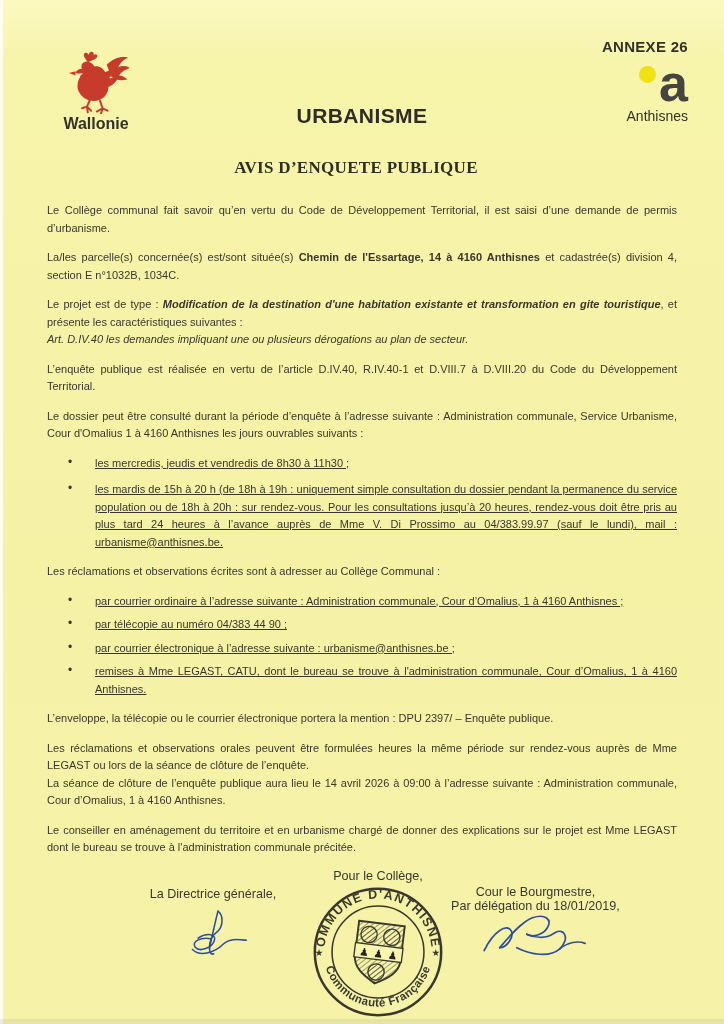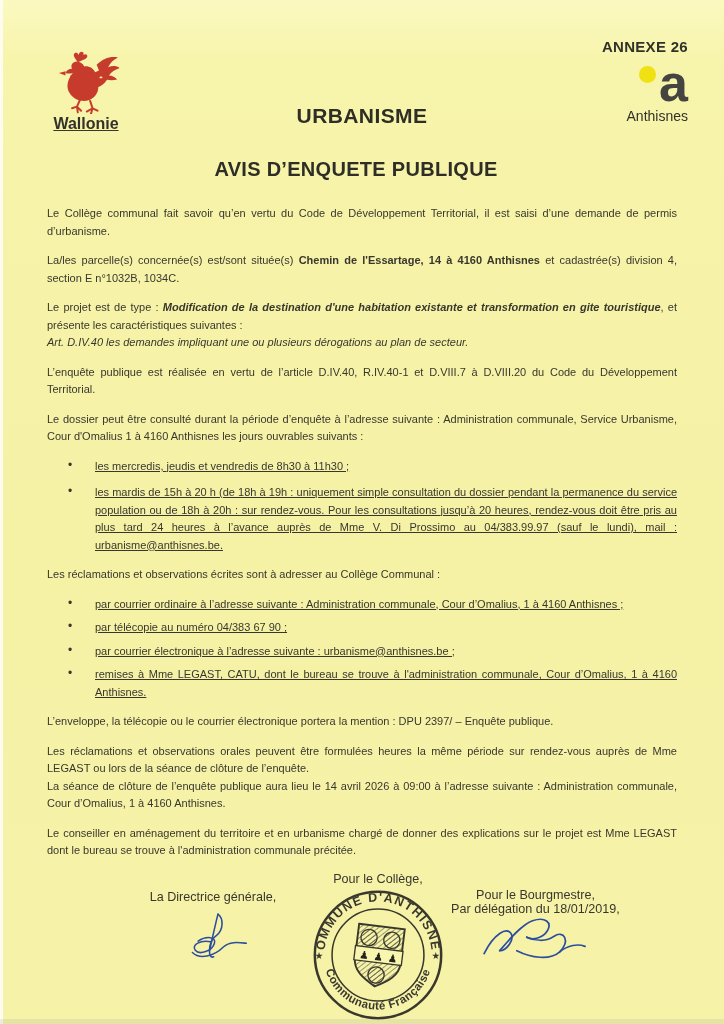--- a/index.html
+++ b/index.html
@@ -11,27 +11,27 @@
     color:#39372d;
   }
   .page::after{content:"";position:absolute;left:0;right:0;bottom:0;height:5px;background:rgba(160,160,148,.18);}
   
   .annexe{position:absolute;top:38px;right:36px;font-size:15px;font-weight:600;color:#32312a;letter-spacing:.3px;margin-left:25px;}
   .anthisnes-logo{position:absolute;top:62px;right:36px;text-align:right;}
   .a-wrap{position:relative;display:inline-block;padding-left:20px;}
   .a-dot{position:absolute;left:0;top:4px;width:17px;height:17px;border-radius:50%;background:#f0e112;}
   .a-letter{font-size:52px;line-height:.82;font-weight:700;color:#454440;}
   .anthisnes-name{font-size:14px;font-weight:400;color:#32312a;margin-top:3px;}
-  .wallonie-logo{position:absolute;top:50px;left:38px;width:96px;text-align:center;text-decoration:underline;}
+  .wallonie-logo{position:absolute;top:50px;left:48px;width:96px;text-align:center;}
   .wallonie-logo svg{width:86px;height:64px;display:block;margin:0 auto;}
   .wallonie-name{font-size:16px;font-weight:600;color:#32312a;margin-top:1px;}
   
   .titles{padding-top:104px;text-align:center;}
   h1{margin:0;font-size:21px;font-weight:700;color:#2e2d26;letter-spacing:.4px;}
-  h2{margin:30px 12px 0 0;font-size:20px;font-weight:700;color:#2e2d26;letter-spacing:.3px;}
+  h2{margin:30px 12px 0 0;font-size:17px;font-weight:700;color:#2e2d26;letter-spacing:.3px;font-family:Liberation Serif, serif;}
   
   .doc-body{margin:24px 47px 0 47px;font-size:11px;line-height:17.5px;text-align:justify;}
   .doc-body p{margin:0 0 12px 0;}
   .blk{display:block;}
   ul{list-style:none;margin:0 0 12px 0;padding:0;text-decoration:underline;}
   li{position:relative;padding-left:48px;margin-bottom:9px;}
   li::before{content:"•";position:absolute;left:21px;top:-1px;font-size:12px;}
   .tight li{margin-bottom:6px;}
   .bold{font-weight:700;}
   .bi{font-weight:700;font-style:italic;}
@@ -95,21 +95,21 @@
     <p><span>Le projet est de type : </span><span class="bi">Modification de la destination d'une habitation existante et transformation en gite touristique</span><span>, et présente les caractéristiques suivantes :</span><span class="blk it">Art. D.IV.40 les demandes impliquant une ou plusieurs dérogations au plan de secteur.</span></p>
     <p>L’enquête publique est réalisée en vertu de l’article D.IV.40, R.IV.40-1 et D.VIII.7 à D.VIII.20 du Code du Développement Territorial.</p>
     <p>Le dossier peut être consulté durant la période d’enquête à l’adresse suivante : Administration communale, Service Urbanisme, Cour d'Omalius 1 à 4160 Anthisnes les jours ouvrables suivants :</p>
     <ul>
       <li>les mercredis, jeudis et vendredis de 8h30 à 11h30 ;</li>
       <li>les mardis de 15h à 20 h (de 18h à 19h : uniquement simple consultation du dossier pendant la permanence du service population ou de 18h à 20h : sur rendez-vous. Pour les consultations jusqu’à 20 heures, rendez-vous doit être pris au plus tard 24 heures à l’avance auprès de Mme V. Di Prossimo au 04/383.99.97 (sauf le lundi), mail : urbanisme@anthisnes.be.</li>
     </ul>
     <p>Les réclamations et observations écrites sont à adresser au Collège Communal :</p>
     <ul class="tight">
       <li>par courrier ordinaire à l’adresse suivante : Administration communale, Cour d’Omalius, 1 à 4160 Anthisnes ;</li>
-      <li>par télécopie au numéro 04/383 67 90 ;</li>
+      <li>par télécopie au numéro 04/383 44 90 ;</li>
       <li>par courrier électronique à l’adresse suivante : urbanisme@anthisnes.be ;</li>
       <li>remises à Mme LEGAST, CATU, dont le bureau se trouve à l'administration communale, Cour d’Omalius, 1 à 4160 Anthisnes.</li>
     </ul>
     <p>L’enveloppe, la télécopie ou le courrier électronique portera la mention : DPU 2397/ – Enquête publique.</p>
     <p>
         <span class="blk">Les réclamations et observations orales peuvent être formulées heures la même période sur rendez-vous auprès de Mme LEGAST ou lors de la séance de clôture de l’enquête.</span>
         <span class="blk">La séance de clôture de l’enquête publique aura lieu le 14 avril 2026 à 09:00 à l’adresse suivante : Administration communale, Cour d’Omalius, 1 à 4160 Anthisnes.</span>
       </p>
     <p>Le conseiller en aménagement du territoire et en urbanisme chargé de donner des explications sur le projet est Mme LEGAST dont le bureau se trouve à l'administration communale précitée.</p>
   </div>
@@ -152,21 +152,21 @@
           <circle cx="70" cy="91" r="8.5" fill="url(#hatch)" stroke="#3a382c" stroke-width="1.4"></circle>
           <rect x="45" y="63" width="50" height="15" fill="#f7f5ae" stroke="#3a382c" stroke-width="1.4"></rect>
           <text x="55" y="75.5" class="pawn">♟</text>
           <text x="70" y="75.5" class="pawn">♟</text>
           <text x="85" y="75.5" class="pawn">♟</text>
         </g>
       </svg>
     </div>
 
     <div class="sig-right">
-      <div class="t">Pour le Bourgmestre,</div>
+      <div class="t">Cour le Bourgmestre,</div>
       <div class="t2">Par délégation du 18/01/2019,</div>
       <svg viewBox="0 0 170 90" aria-hidden="true">
         <g stroke="#2d4e9e" stroke-width="2.4" fill="none" stroke-linecap="round">
           <path d="M12,64 C26,36 44,26 50,36 C55,44 44,60 34,60"></path>
           <path d="M34,60 C46,46 64,24 80,18 C98,12 108,20 101,32 C95,42 80,46 72,41"></path>
           <path d="M72,41 C82,46 100,48 110,40 C124,30 134,46 118,62 C104,74 78,70 58,60"></path>
           <path d="M118,62 C130,52 144,50 154,54"></path>
         </g>
       </svg>
 

